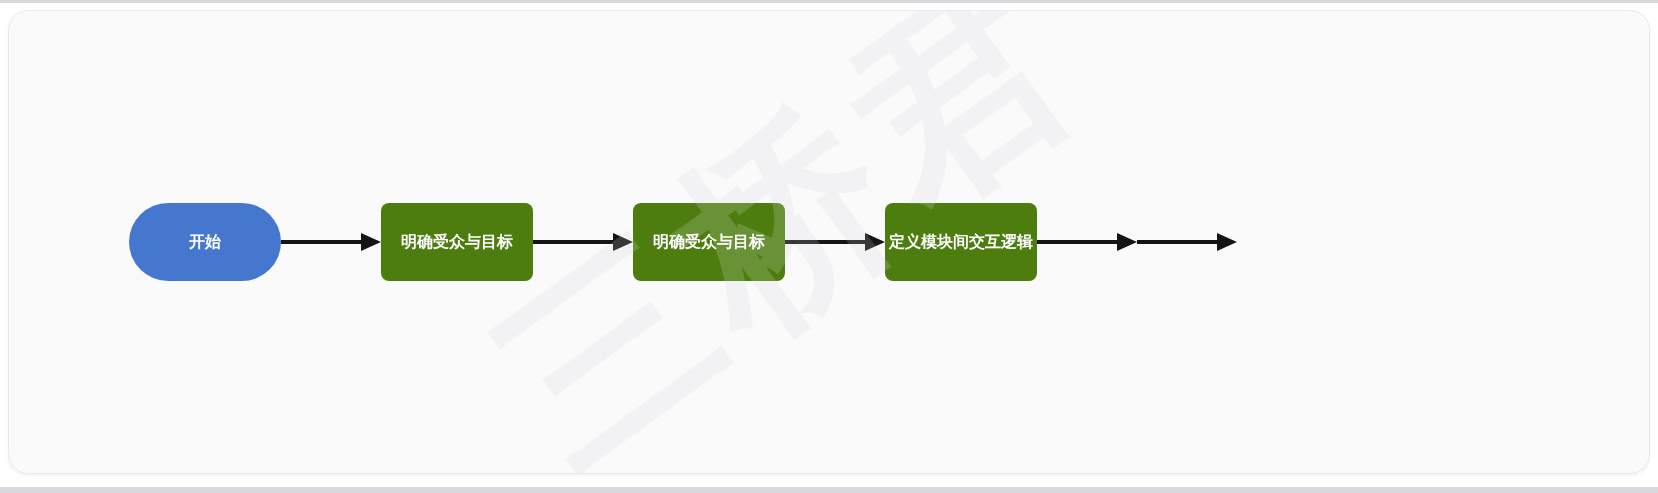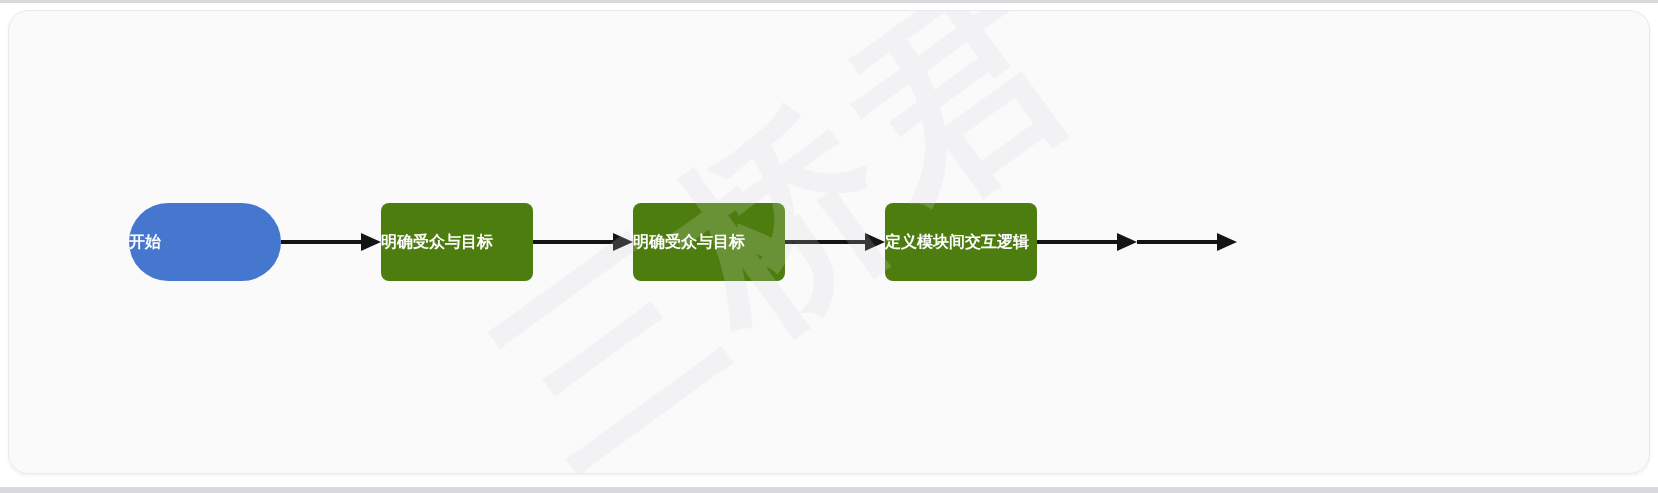--- a/index.html
+++ b/index.html
@@ -43,21 +43,21 @@
     top: 192px;
     display: flex;
     align-items: center;
     z-index: 1;
   }
   .node {
     width: 152px;
     height: 78px;
     display: flex;
     align-items: center;
-    justify-content: flex-start;
+    justify-content: center;
     text-align: center;
     flex: 0 0 auto;
   }
   .node .label {
     color: #ffffff;
     font-size: 16px;
     font-weight: bold;
     line-height: 1.2;
   }
   .node.terminal {

